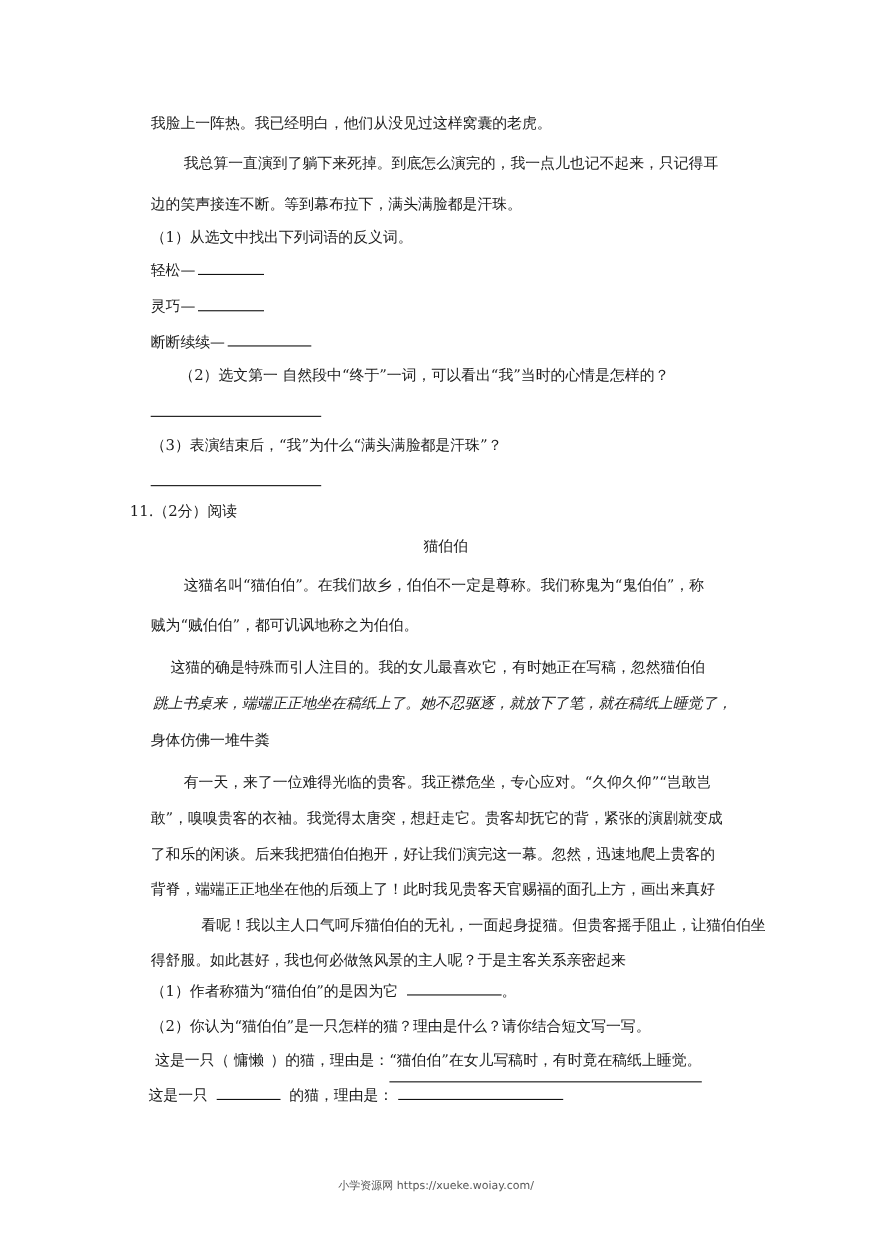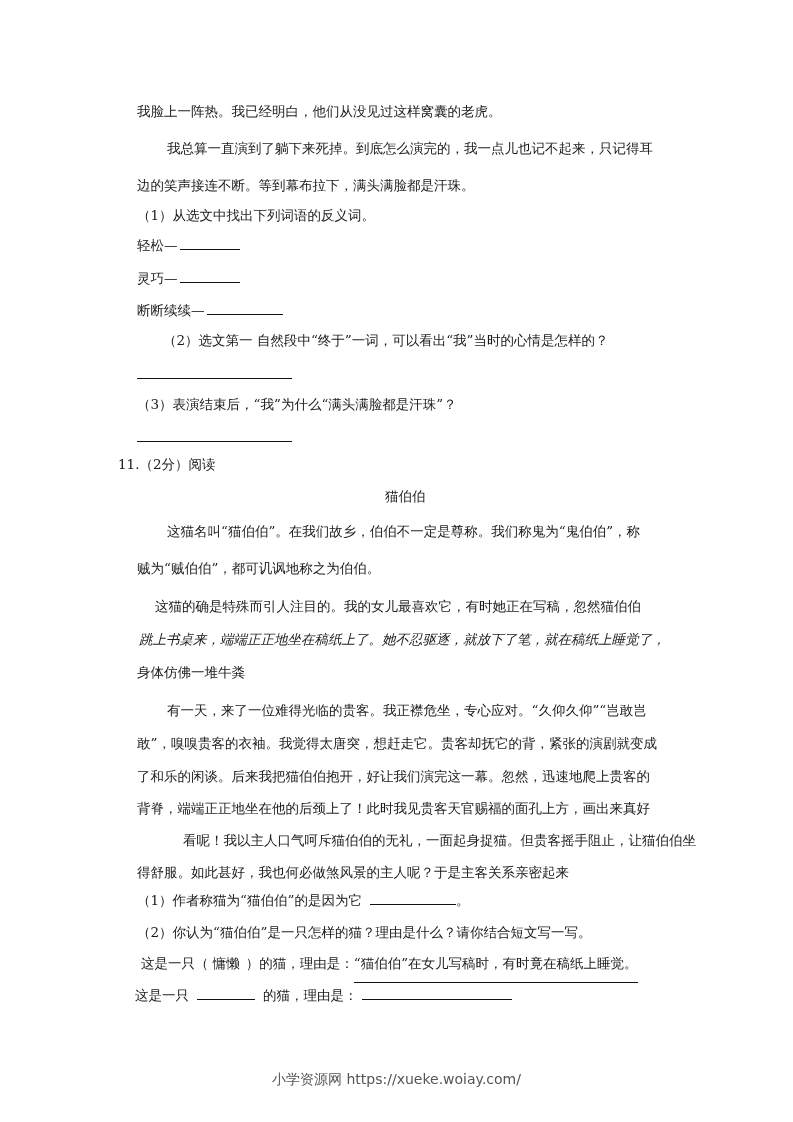--- a/index.html
+++ b/index.html
@@ -1,21 +1,21 @@
 <!DOCTYPE html>
 <html><head>
 <meta charset="utf-8">
 <style>
   html, body { margin:0; padding:0; background:#ffffff; }
   body { width:793px; height:1122px; position:relative; overflow:hidden;
          font-family: "DejaVu Serif", "Liberation Serif", serif; color:#1a1a1a; font-size:13.5px; }
   .abs { position:absolute; white-space:nowrap; }
   .blank { display:inline-block; border-bottom:1.2px solid #111; vertical-align:baseline; height:1px; margin-left:2px; }
   .ul { border-bottom:1.2px solid #111; padding-bottom:11px; }
-  .footer { font-family: "DejaVu Sans", "Liberation Sans", sans-serif; color:#555; font-size:14px; }
+  .footer { font-family: "DejaVu Sans", "Liberation Sans", sans-serif; color:#555; font-size:10px; }
 </style>
 </head>
 <body>
 
 <div class="abs" style="left:137px;top:103px;">我脸上一阵热。我已经明白，他们从没见过这样窝囊的老虎。</div>
 <div class="abs" style="left:167px;top:140px;">我总算一直演到了躺下来死掉。到底怎么演完的，我一点儿也记不起来，只记得耳</div>
 <div class="abs" style="left:137px;top:177px;">边的笑声接连不断。等到幕布拉下，满头满脸都是汗珠。</div>
 
 <div class="abs" style="left:137px;top:207px;">（1）从选文中找出下列词语的反义词。</div>
 <div class="abs" style="left:137px;top:237px;">

